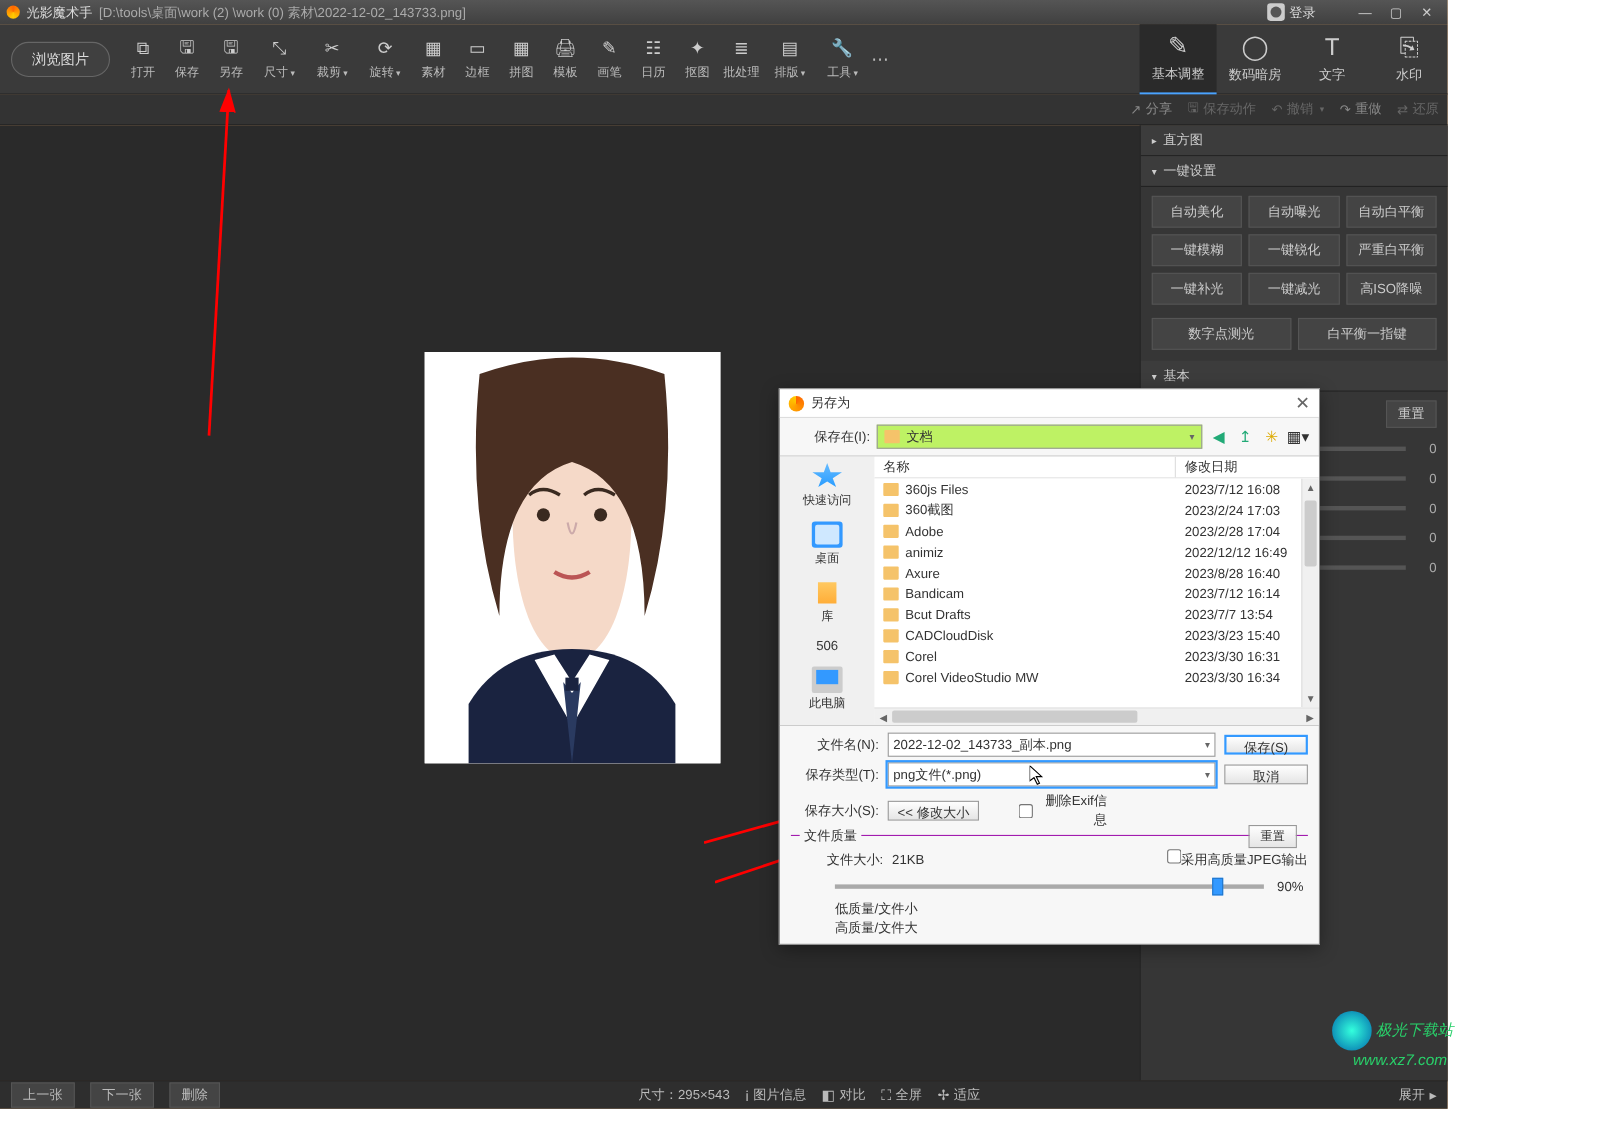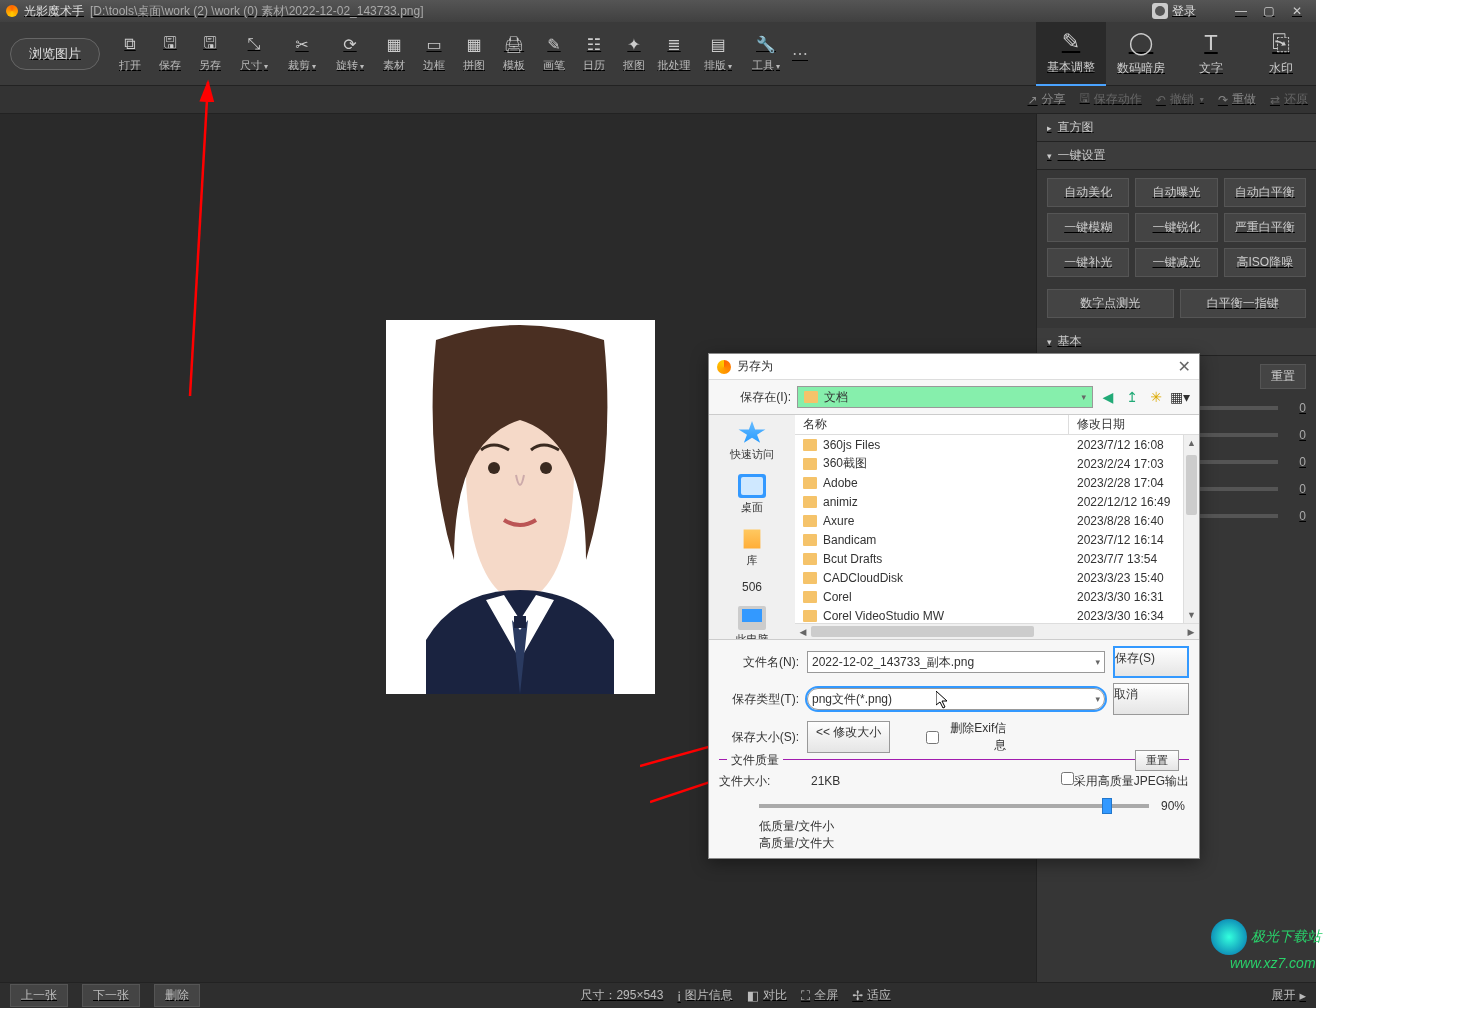--- a/index.html
+++ b/index.html
@@ -1,17 +1,17 @@
 <!DOCTYPE html>
 <html><head>
 <meta charset="utf-8">
 <style>
 * { margin: 0; padding: 0; box-sizing: border-box; font-family: "Microsoft YaHei", sans-serif; }
 body { width: 1471px; height: 1031px; background: #fff; overflow: hidden; position: relative; }
-.app { position: absolute; left: 0; top: 0; width: 1316px; height: 1008px; background: #fdba74; display: flex; flex-direction: column; text-decoration: underline; }
+.app { position: absolute; left: 0; top: 0; width: 1316px; height: 1008px; background: #fdba74; display: flex; flex-direction: column; }
 .titlebar { height: 22px; background: linear-gradient(#555,#404040); display: flex; align-items: center; color: #ddd; font-size: 12px; padding: 0 6px; }
 .titlebar .title-icon { width: 12px; height: 12px; border-radius: 50%; background: conic-gradient(#f60,#fc0,#f60); margin-right: 6px; }
 .titlebar .path { color: #aaa; margin-left: 6px; }
 .titlebar .spacer { flex: 1; }
 .titlebar .winbtn { width: 26px; height: 18px; display: flex; align-items: center; justify-content: center; margin-left: 2px; color: #ccc; cursor: pointer; }
 .titlebar .login-icon { width:16px;height:16px;background:#ccc;border-radius:3px;margin-right:4px; position:relative;}
 .titlebar .login-icon::after{content:"";position:absolute;left:3px;top:3px;width:10px;height:10px;background:#555;border-radius:50%;}
 
 .toolbar { height: 64px; background: #3a3a3a; display: flex; align-items: center; border-bottom: 1px solid #222; }
 .btn-browse { margin: 0 10px; padding: 6px 18px; border: 1px solid #666; border-radius: 16px; color: #ddd; font-size: 13px; background: #404040; cursor: pointer; }
@@ -58,21 +58,21 @@
 
 .red-arrow { position: absolute; pointer-events: none; }
 
 
 .dialog { position: absolute; left: 708px; top: 353px; width: 492px; height: 506px; background: #f7f7f7; border: 1px solid #888; box-shadow: 0 4px 16px rgba(0,0,0,0.4); font-size: 12px; color: #333; display: flex; flex-direction: column; }
 .dlg-title { height: 26px; display: flex; align-items: center; padding: 0 8px; background: #fff; border-bottom: 1px solid #ddd; }
 .dlg-title .dico { width:14px;height:14px;border-radius:50%;background:conic-gradient(#f60,#fc0);margin-right:6px; }
 .dlg-title .dclose { margin-left: auto; font-size: 16px; cursor: pointer; color: #666; }
 .dlg-row-save { display: flex; align-items: center; padding: 6px 10px; gap: 6px; }
 .dlg-row-save label { width: 72px; text-align: right; }
-.dlg-select { flex: 1; height: 22px; border: 1px solid #999; background: #86efac; display: flex; align-items: center; padding: 0 6px; }
+.dlg-select { flex: 1; height: 22px; border: 1px solid #999; background: #bef264; display: flex; align-items: center; padding: 0 6px; }
 .dlg-select .folder-ico { width:14px;height:12px;background:#f5c36a;margin-right:6px;border-radius:1px; }
 .dlg-select .dd { margin-left: auto; font-size: 9px; color: #666; }
 .dlg-toolbar-icons { display: flex; gap: 6px; }
 .dlg-toolbar-icons .ti { width:18px;height:18px;display:flex;align-items:center;justify-content:center;cursor:pointer;font-size:14px; }
 .dlg-body { flex: 1; display: flex; border-top: 1px solid #ccc; border-bottom: 1px solid #ccc; overflow: hidden; }
 .dlg-sidebar { width: 86px; background: #f0f0f0; display: flex; flex-direction: column; align-items: center; padding-top: 6px; gap: 12px; }
 .sb-item { display: flex; flex-direction: column; align-items: center; cursor: pointer; font-size: 11px; gap: 2px; }
 .sb-item .sbico { width: 28px; height: 24px; }
 .ico-star { background: linear-gradient(#6bf,#29f); clip-path: polygon(50% 0,61% 35%,98% 35%,68% 57%,79% 91%,50% 70%,21% 91%,32% 57%,2% 35%,39% 35%); }
 .ico-desktop { background:#39f;border-radius:3px;position:relative; }
@@ -97,31 +97,31 @@
 .fl-hscroll { height:16px;background:#f0f0f0;border-top:1px solid #ddd;display:flex; }
 .fl-hscroll .harr{width:16px;display:flex;align-items:center;justify-content:center;font-size:9px;color:#666;}
 .fl-hscroll .htrack{flex:1;position:relative;}
 .fl-hscroll .hthumb{position:absolute;top:2px;bottom:2px;left:0;width:60%;background:#ccc;border-radius:2px;}
 
 .dlg-bottom { padding: 6px 10px; }
 .dlg-field-row { display: flex; align-items: center; margin-bottom: 5px; gap: 8px; }
 .dlg-field-row label { width: 80px; text-align: right; }
 .dlg-input { flex: 1; height: 22px; border: 1px solid #999; padding: 0 4px; background: #fff; display:flex;align-items:center; position:relative; }
 .dlg-input .dd { position:absolute;right:4px;font-size:9px;color:#666; }
-.dlg-input.highlight { outline: 2px solid #3399ff; border-radius: 11px; }
-.dlg-btn { width: 76px; height: 32px; border: 1px solid #999; background: linear-gradient(#fefefe,#e5e5e5); cursor: pointer; text-align: left; line-height: 20px; }
+.dlg-input.highlight { outline: 2px solid #3399ff; }
+.dlg-btn { width: 76px; height: 18px; border: 1px solid #999; background: linear-gradient(#fefefe,#e5e5e5); cursor: pointer; text-align: center; line-height: 20px; }
 .dlg-btn.primary { border: 2px solid #3399ff; }
 .dlg-field-row .chk { display: flex; align-items: center; gap: 4px; }
 .dlg-field-row input[type=checkbox]{width:13px;height:13px;}
 .quality-box { border-top: 1px solid #a21caf; margin-top: 4px; padding-top: 6px; position: relative; }
 .quality-box .grp-label { position: absolute; top: -8px; left: 8px; background: #f7f7f7; padding: 0 4px; }
 .quality-box .qreset { position: absolute; top: -10px; right: 10px; }
 .quality-box .qreset span{display:inline-block;border:1px solid #999;background:linear-gradient(#fefefe,#e5e5e5);padding:2px 10px;cursor:pointer;font-size:11px;}
 .q-row { display: flex; align-items: center; margin-top: 6px; gap: 8px; }
-.q-row .qlab { width: 84px; text-align: left; }
+.q-row .qlab { width: 84px; text-align: right; }
 .q-slider { flex: 1; height: 20px; position: relative; margin: 6px 40px 0; }
 .q-slider .qtrack { position:absolute;left:0;right:0;top:8px;height:4px;background:#aaa; }
 .q-slider .qknob { position:absolute;top:2px;width:10px;height:16px;background:#3399ff;border:1px solid #2277cc; }
 .q-labels { display: flex; justify-content: space-between; margin: 2px 40px 0; flex-direction: column; }
 .cursor-ptr { position:absolute; width:16px; height:20px; }
 .watermark { position:absolute; right:150px; bottom:60px; color:#29d06a; font-size:14px; font-style:italic; pointer-events:none; }
 .watermark .logo { width:36px;height:36px;border-radius:50%;background:radial-gradient(#3fd,#06a);display:inline-block;vertical-align:middle;margin-right:4px; }
 </style>
 </head>
 <body>

